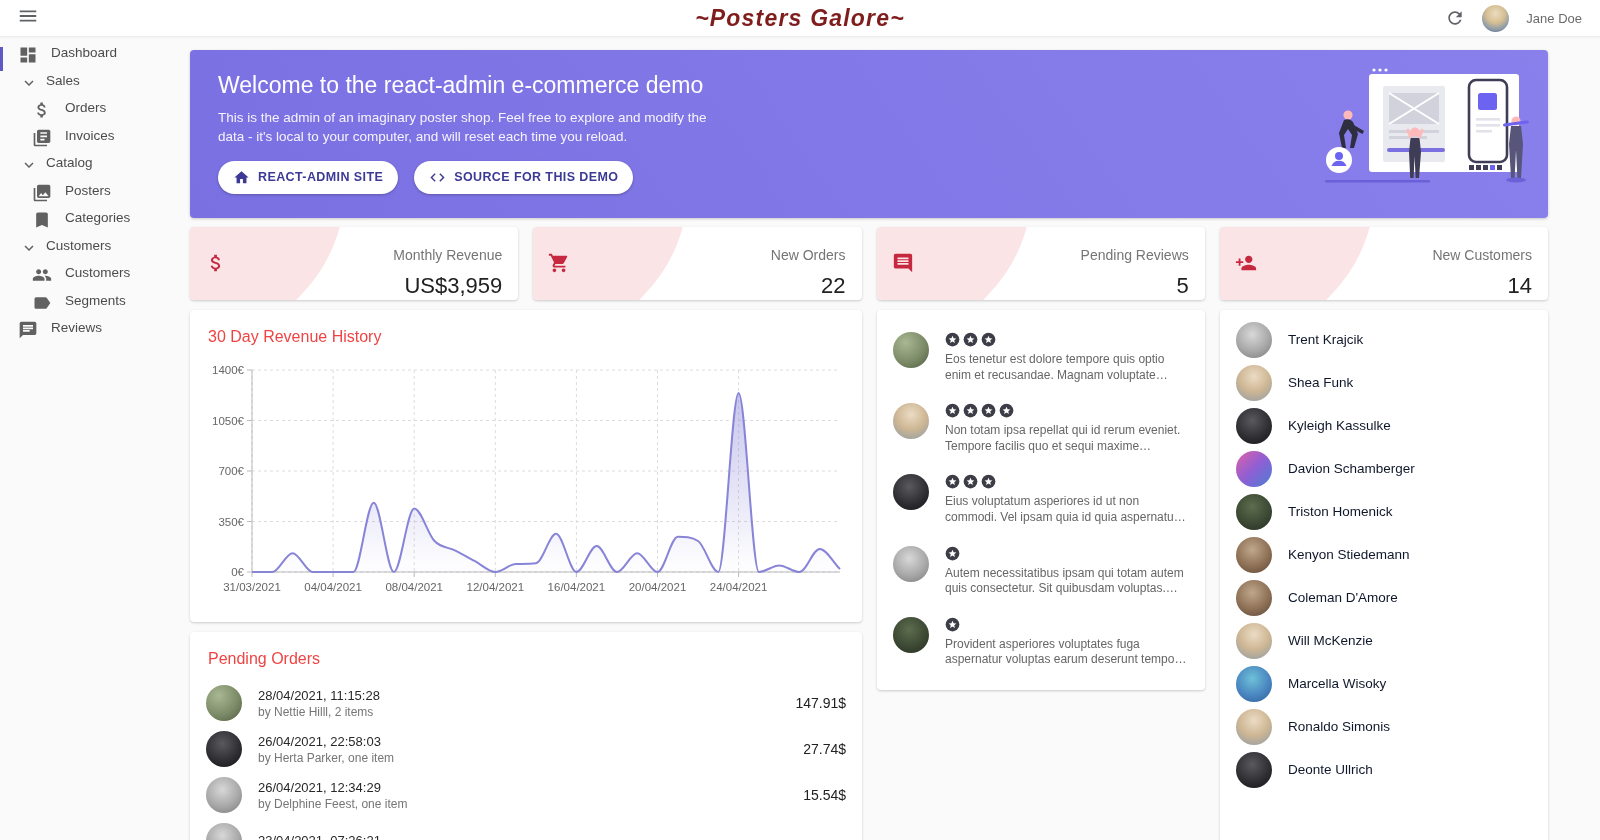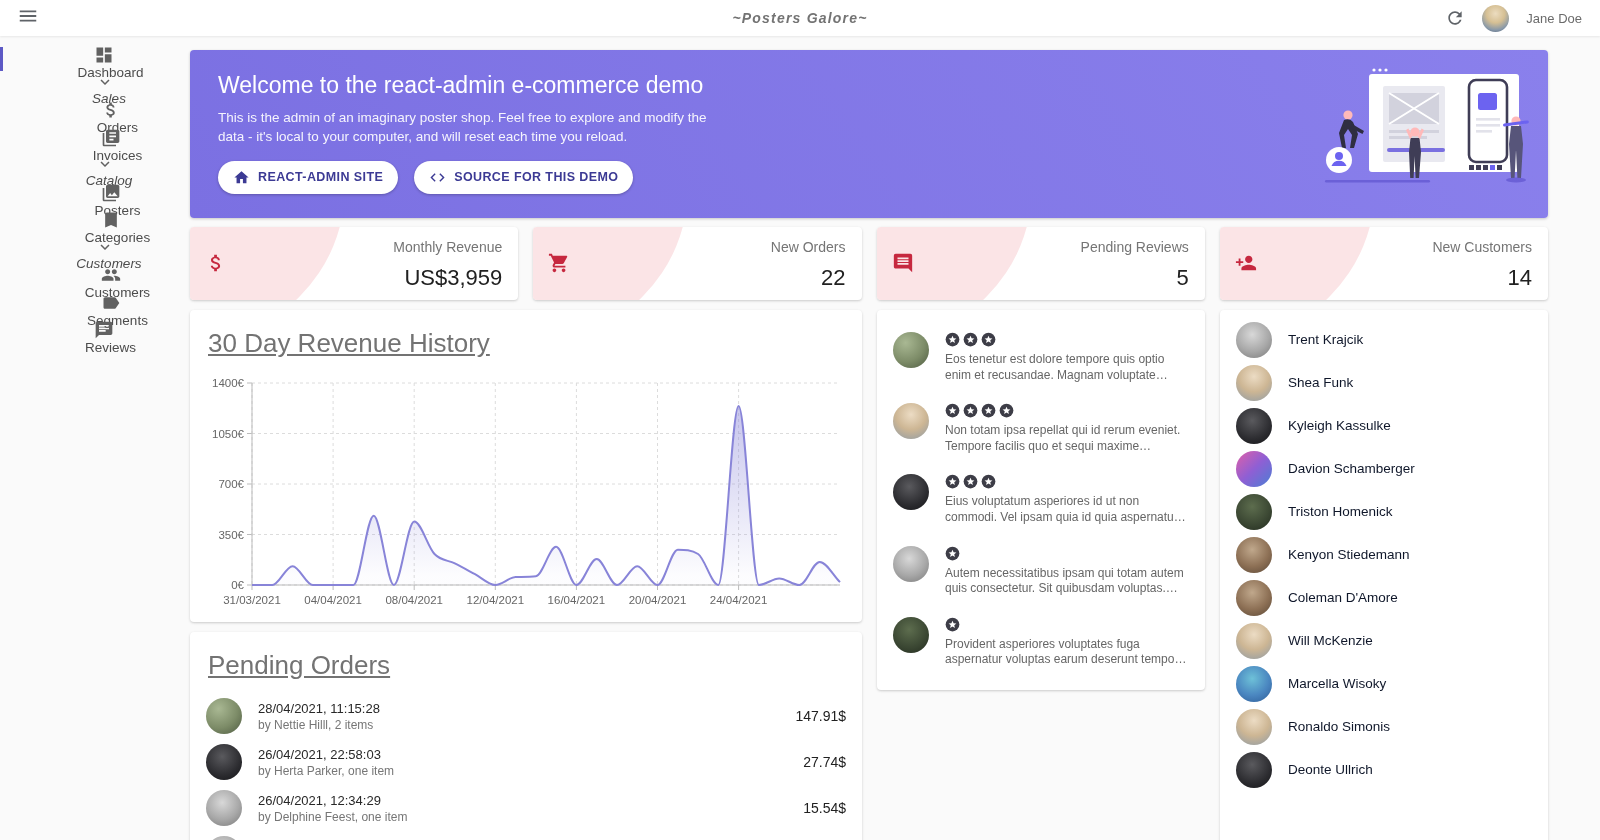--- a/index.html
+++ b/index.html
@@ -4,34 +4,34 @@
 <style>
   * { box-sizing: border-box; }
   html,body { margin:0; padding:0; width:1600px; height:840px; overflow:hidden;
     background:#fafafa; font-family:"Liberation Sans", sans-serif; }
 
   
   .appbar { height:36px; background:#ffffff; display:flex; align-items:center;
     position:relative; box-shadow:0 1px 2px rgba(0,0,0,.08); z-index:10; }
   .hamburger { margin-left:17px; width:22px; height:22px; cursor:pointer; display:flex; align-items:center; }
   .logo { position:absolute; left:0; right:0; text-align:center; font-weight:bold; font-style:italic;
-    font-size:14px; letter-spacing:1.2px; color:#737373; pointer-events:none; }
+    font-size:23px; letter-spacing:1.2px; color:#7f1d1d; pointer-events:none; }
   .appbar-right { margin-left:auto; display:flex; align-items:center; gap:17px; margin-right:18px; }
   .avatar-sm { width:27px; height:27px; border-radius:50%;
     background:radial-gradient(circle at 50% 32%, #ecdcc0 0%, #d6c094 40%, #8898a8 72%, #3e4f6b 100%); }
   .user-name { font-size:13px; color:#6b6b6b; }
 
   
   .layout { display:flex; }
   .sidebar { width:190px; flex:0 0 190px; padding-top:9px; }
-  .menu-row { height:27.5px; display:flex; align-items:center; position:relative;
-    color:#4c4c4c; font-size:13.5px; cursor:pointer; padding-left:18px;flex-direction:column; }
+  .menu-row { height:27.5px; display:flex; position:relative;
+    color:#4c4c4c; font-size:13.5px; cursor:pointer; padding-left:18px; }
   .menu-row .micon { width:20px; height:20px; flex:0 0 20px; display:flex; align-items:center; }
   .menu-row .menu-label { margin-left:13px; }
-  .menu-row.section { padding-left:20px;font-style:italic; }
+  .menu-row.section { padding-left:20px; }
   .menu-row.section .micon { width:18px; flex-basis:18px; }
   .menu-row.section .menu-label { margin-left:8px; }
   .menu-row.child { padding-left:32px; }
   .menu-row.active::before { content:""; position:absolute; left:0; top:2px; bottom:2px; width:3px; background:#5d59c5; }
 
   .main { flex:1; padding:14px 52px 0 0; }
 
   
   .banner { position:relative; height:168px; border-radius:4px; overflow:hidden; color:#fff;
     background:linear-gradient(55deg,#7b70e2 0%, #8a80ec 100%);
@@ -45,28 +45,28 @@
     box-shadow:0 1px 3px rgba(0,0,0,.25); }
   .banner-illustration { position:absolute; right:16px; top:14px; }
 
   
   .stats-row { display:grid; grid-template-columns:repeat(4,1fr); gap:15px; margin-top:9px; }
   .stat-card { position:relative; height:73px; background:#fff; border-radius:4px; overflow:hidden;
     box-shadow:0 1px 3px rgba(0,0,0,.12), 0 1px 2px rgba(0,0,0,.08); cursor:pointer; }
   .stat-blob { position:absolute; left:-155px; top:-195px; width:310px; height:310px;
     border-radius:50%; background:#fbe4e6; }
   .stat-icon { position:absolute; left:15px; top:25px; }
-  .stat-text { position:absolute; right:16px; top:12px; text-align:right; }
+  .stat-text { position:absolute; right:16px; top:20px; text-align:right; }
   .stat-label { font-size:14px; color:#757575; }
   .stat-value { font-size:22px; color:#212121; margin-top:10px; }
 
   
   .columns { display:grid; grid-template-columns:672px 328px 328px; gap:15px; margin-top:10px; align-items:start; }
   .card { background:#fff; border-radius:4px; box-shadow:0 1px 3px rgba(0,0,0,.12), 0 1px 2px rgba(0,0,0,.08); }
-  .card-title { font-size:26px; font-weight:400; color:#737373; margin:2px 0 12px 2px;text-decoration:underline; }
+  .card-title { font-size:16px; font-weight:400; color:#ef4444; margin:2px 0 12px 2px; }
 
   .chart-card { padding:16px; height:312px; }
   .chart-wrap svg { overflow:visible; display:block; }
 
   .orders-card { margin-top:10px; padding:16px; height:252px; overflow:hidden; }
   .order-row { display:flex; align-items:center; height:46px; cursor:pointer; }
   .order-info { margin-left:16px; }
   .order-date { font-size:13px; color:#282828; }
   .order-by { font-size:12px; color:#767676; margin-top:2px; }
   .order-amount { margin-left:auto; font-size:14px; color:#212121; }

